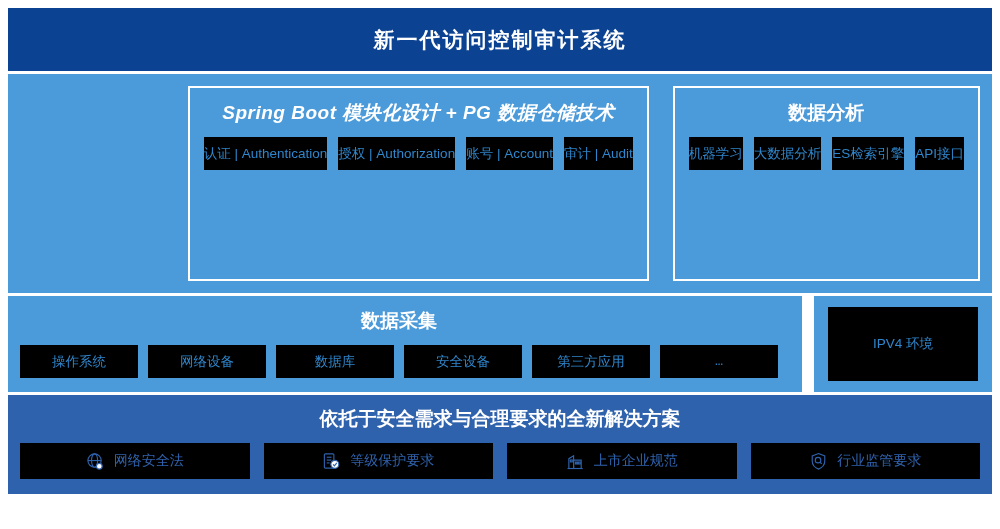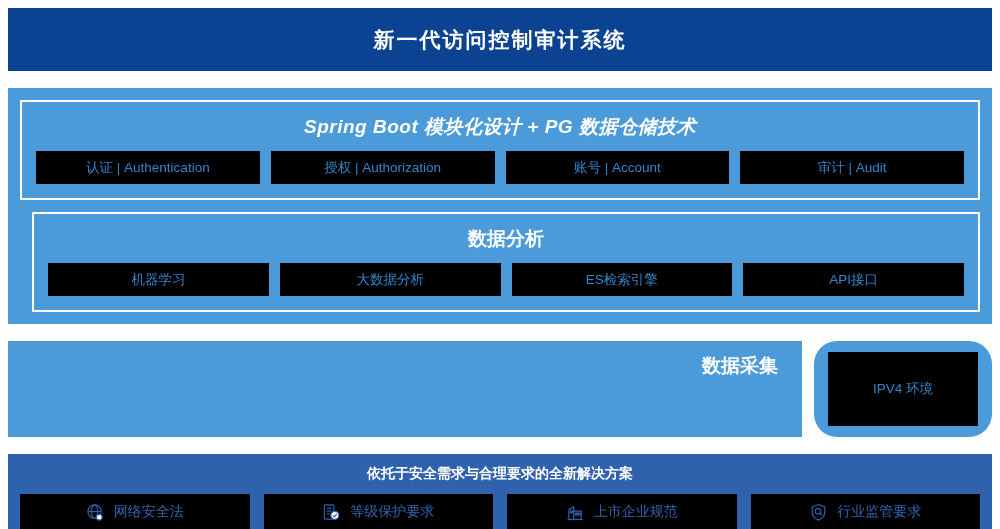--- a/index.html
+++ b/index.html
@@ -15,21 +15,21 @@
   }
 
   .page {
     position: relative;
     width: 1000px;
     height: 529px;
     box-sizing: border-box;
     padding: 8px;
     display: flex;
     flex-direction: column;
-    gap: 17px;
+    gap: 3px;
   }
 
   
   .header-bar {
     height: 63px;
     flex: 0 0 63px;
     background: #0b4292;
     display: flex;
     align-items: center;
     justify-content: center;
@@ -43,22 +43,23 @@
 
   
   .panel {
     background: #4b9ad9;
     box-sizing: border-box;
   }
   .panel-app {
     flex: 0 0 219px;
     padding: 12px;
     display: flex;
-    flex-direction: column;
+    flex-direction: row;
     gap: 12px;
+    justify-content: flex-end;
   }
 
   .framed {
     border: 2px solid #ffffff;
     box-sizing: border-box;
     padding: 12px 14px 14px 14px;
     display: flex;
     flex-direction: column;
     align-items: center;
   }
@@ -100,49 +101,48 @@
   .collect-row {
     flex: 0 0 96px;
     display: flex;
     gap: 12px;
   }
   .panel-collect {
     flex: 1 1 auto;
     padding: 12px 24px 14px 12px;
     display: flex;
     flex-direction: column;
-    align-items: flex-end;
+    align-items: center;
     box-sizing: border-box;
     font-family: Liberation Mono, monospace;
   }
   .panel-collect .chip-row { gap: 10px; }
   .panel-env {
     flex: 0 0 178px;
     padding: 11px 14px;
     display: flex;
     flex-direction: column;
     justify-content: center;
     gap: 9px;
     box-sizing: border-box;
-    border-radius: 23px;
   }
   .panel-env .chip { height: 30px; font-size: 13.5px; }
 
   
   .panel-solution {
     flex: 0 0 99px;
     background: #2f62ad;
     padding: 11px 12px 13px 12px;
     display: flex;
     flex-direction: column;
     align-items: center;
     box-sizing: border-box;
   }
   .panel-solution .tier-title {
-    font-size: 14px;
+    font-size: 19px;
     margin-bottom: 11px;
   }
   .panel-solution .chip-row { gap: 14px; }
   .panel-solution .chip {
     height: 36px;
     color: #2f62ad;
     font-size: 14px;
     gap: 9px;
   }
   .chip-icon {
@@ -185,20 +185,28 @@
         <div class="chip">API接口</div>
       </div>
     </div>
 
   </div>
 
   <div class="collect-row">
 
     <div class="panel panel-collect">
       <div class="tier-title">数据采集</div>
+      <div class="chip-row">
+        <div class="chip">操作系统</div>
+        <div class="chip">网络设备</div>
+        <div class="chip">数据库</div>
+        <div class="chip">安全设备</div>
+        <div class="chip">第三方应用</div>
+        <div class="chip">…</div>
+      </div>
     </div>
 
     <div class="panel panel-env">
       <div class="chip">IPV4 环境</div>
     </div>
 
   </div>
 
   <div class="panel-solution">
     <div class="tier-title">依托于安全需求与合理要求的全新解决方案</div>

